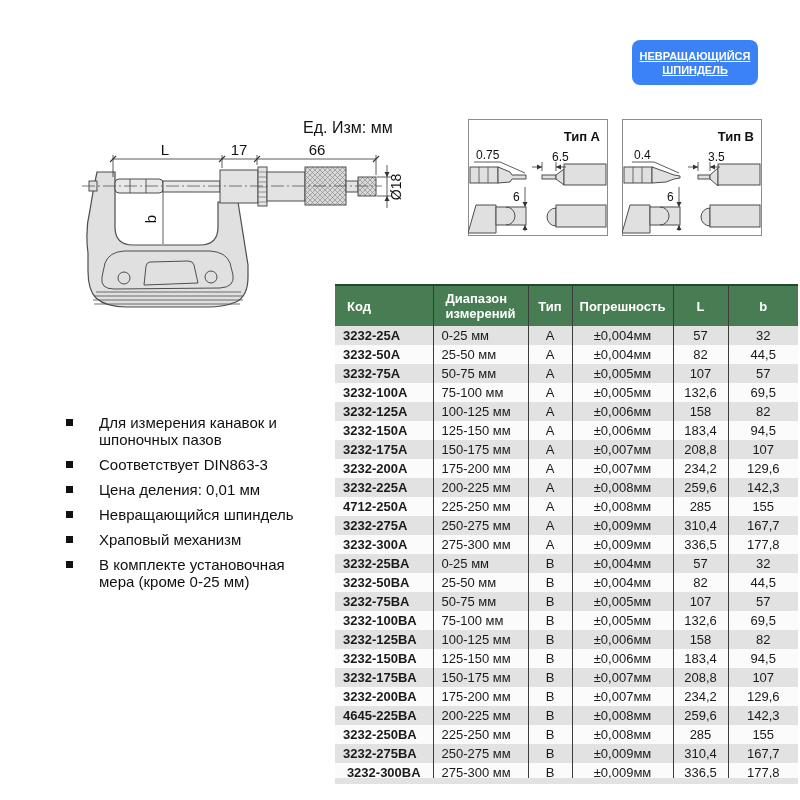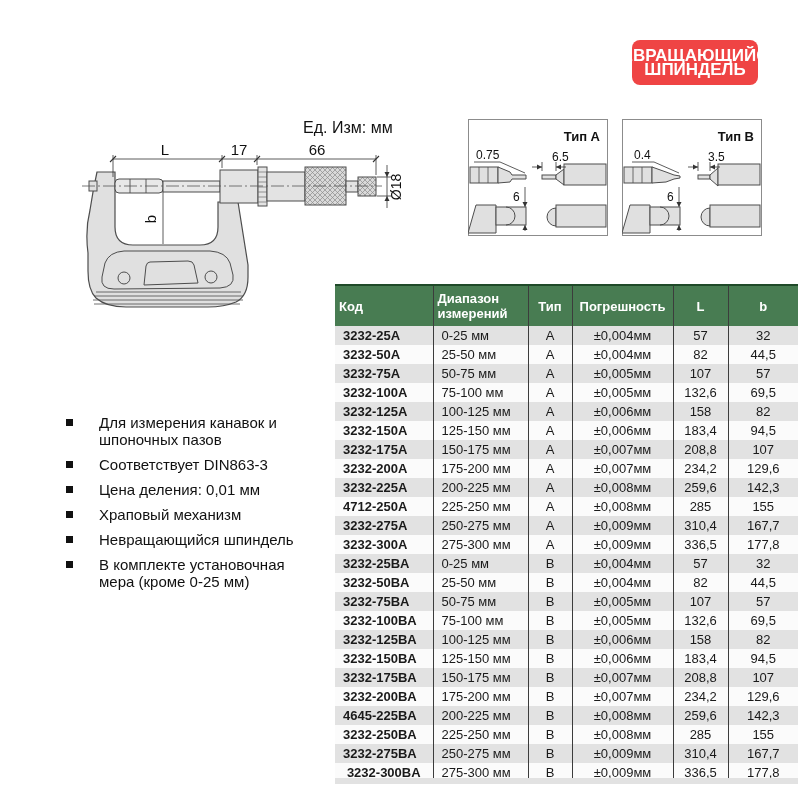--- a/index.html
+++ b/index.html
@@ -1,43 +1,43 @@
 <!DOCTYPE html>
 <html><head>
 <meta charset="utf-8">
 <style>
   html,body{margin:0;padding:0;}
   body{font-family:"Liberation Sans", sans-serif; background:#fff;}
   .page{position:relative;width:800px;height:800px;background:#fff;overflow:hidden;}
 
   .page-title{position:absolute;left:40px;top:30px;font-size:24px;font-weight:bold;color:#000;letter-spacing:.5px;}
 
-  .badge{position:absolute;left:632px;top:40px;width:126px;height:45px;background:#ef4444;border-radius:8px;
+  .badge{position:absolute;left:632px;top:40px;width:126px;height:45px;background:#3b82f6;border-radius:8px;
          display:flex;flex-direction:column;align-items:center;justify-content:center;
-         color:#fff;font-weight:bold;font-size:17px;line-height:14px;text-align:center;}
+         color:#fff;font-weight:bold;font-size:11px;line-height:14px;text-align:center;text-decoration:underline;}
 
   .units-label{position:absolute;left:303px;top:119px;font-size:16px;color:#111;}
 
   .main-drawing{position:absolute;left:60px;top:115px;}
   .panel{position:absolute;top:119px;}
   .panel-a{left:468px;}
   .panel-b{left:622px;}
 
   svg text{font-family:"Liberation Sans", sans-serif;fill:#111;}
   .dimtxt{font-size:15px;}
   .dimtxt-sm{font-size:12px;}
   .paneltitle{font-size:13px;font-weight:bold;}
 
   .features{position:absolute;left:66px;top:414px;width:246px;list-style:none;margin:0;padding:0;}
   .features li{display:flex;margin-bottom:8px;font-size:15px;line-height:17px;color:#111;}
   .features .sq{flex:0 0 7px;width:7px;height:7px;background:#111;margin-top:5px;margin-right:26px;}
 
   .spec-table{position:absolute;left:335px;top:284px;width:463px;border-collapse:collapse;table-layout:fixed;
               font-size:13px;color:#1a1a1a;border-top:2px solid #1f4a29;}
-  .spec-table th{background:#487C52;color:#fff;font-weight:bold;height:38px;padding:1px 0 1px 4px;text-align:left;
+  .spec-table th{background:#487C52;color:#fff;font-weight:bold;height:38px;padding:1px 0 1px 12px;text-align:left;
                  line-height:15px;vertical-align:middle;}
   .spec-table th.center{text-align:center;padding-left:0;}
   .spec-table th + th, .spec-table td + td{border-left:1px solid #3c3c3c;}
   .spec-table td{height:19px;padding:0 0 0 8px;vertical-align:middle;line-height:19px;white-space:nowrap;}
   .spec-table td[style*="center"]{padding-left:0;}
   .band-gray td{background:#E2E2E2;}
   .band-white td{background:#FBFBFB;}
   .cell-code{font-weight:bold;}
   .table-bottom-strip{position:absolute;left:335px;top:778px;width:463px;height:6px;background:#E2E2E2;}
 </style>
@@ -159,25 +159,25 @@
     <li>
         <span class="sq"></span>
         <span>Соответствует DIN863-3</span>
       </li>
     <li>
         <span class="sq"></span>
         <span>Цена деления: 0,01 мм</span>
       </li>
     <li>
         <span class="sq"></span>
+        <span>Невращающийся шпиндель</span>
+      </li>
+    <li>
+        <span class="sq"></span>
         <span>Храповый механизм</span>
-      </li>
-    <li>
-        <span class="sq"></span>
-        <span>Невращающийся шпиндель</span>
       </li>
     <li>
         <span class="sq"></span>
         <span>В комплекте установочная мера (кроме 0-25 мм)</span>
       </li>
   </ul>
 
   <table class="spec-table">
     <colgroup>
       <col width="98">

